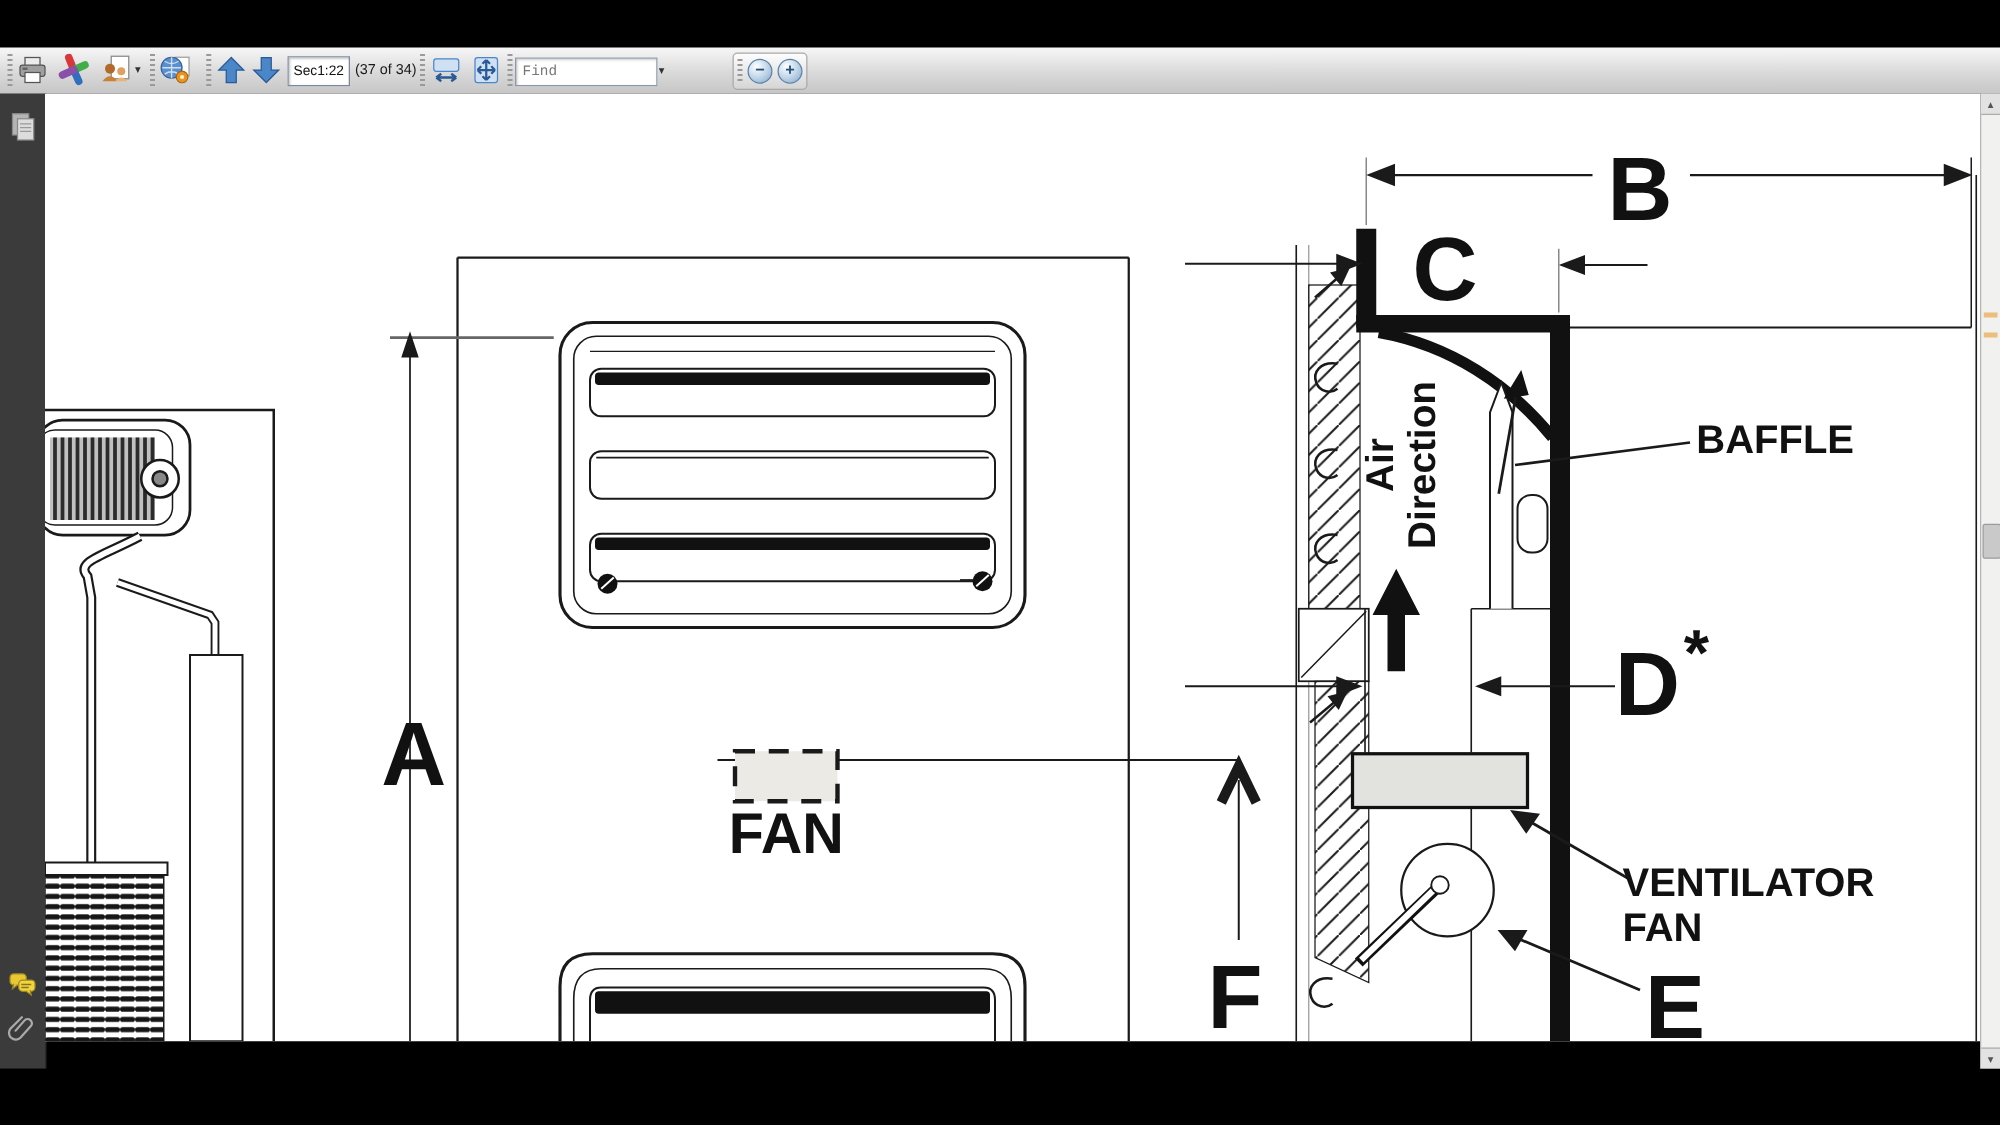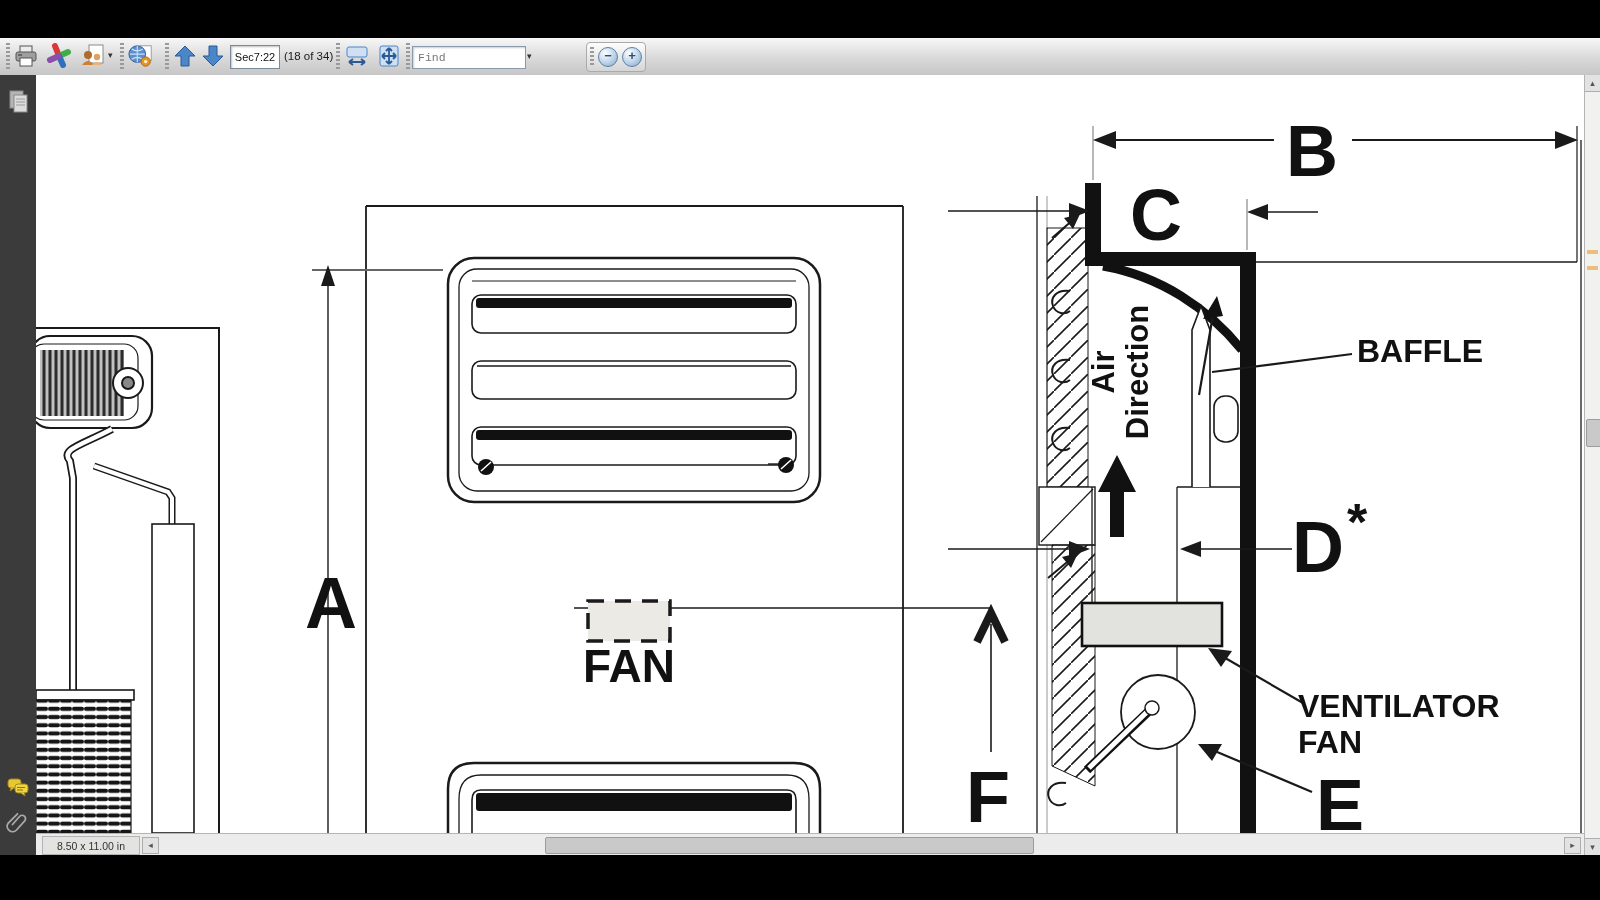--- a/index.html
+++ b/index.html
@@ -102,22 +102,22 @@
       <svg width="24" height="24" viewBox="0 0 24 24">
         <polygon points="12,2 2,12 8,12 8,22 16,22 16,12 22,12" fill="#4a86c8" stroke="#2a5a96"></polygon>
       </svg>
     </div>
     <div class="abs tbtn" style="left:200px">
       <svg width="24" height="24" viewBox="0 0 24 24">
         <polygon points="12,22 2,12 8,12 8,2 16,2 16,12 22,12" fill="#4a86c8" stroke="#2a5a96"></polygon>
       </svg>
     </div>
 
-    <div id="page-field" class="abs">Sec7:22</div>
-    <div id="page-count" class="abs">(18 of 34)</div>
+    <div id="page-field" class="abs">Sec1:22</div>
+    <div id="page-count" class="abs">(37 of 34)</div>
 
     <div class="abs grip" style="left:336px"></div>
 
     <div class="abs tbtn" style="left:344px">
       <svg width="24" height="24" viewBox="0 0 24 24">
         <rect x="2" y="3" width="20" height="10" rx="2" fill="#cfe0f2" stroke="#4a86c8"></rect>
         <path d="M4,18 h16 M4,18 l4,-3 M4,18 l4,3 M20,18 l-4,-3 M20,18 l-4,3" stroke="#2a5a96" stroke-width="2" fill="none"></path>
       </svg>
     </div>
     <div class="abs tbtn" style="left:376px">
@@ -303,30 +303,20 @@
         <text x="1298" y="717" font-size="32">VENTILATOR</text>
         <text x="1298" y="753" font-size="32">FAN</text>
         <g transform="translate(1122,372) rotate(-90)">
           <text x="0" y="-8" font-size="31" text-anchor="middle">Air</text>
           <text x="0" y="26" font-size="31" text-anchor="middle">Direction</text>
         </g>
       </g>
     </svg>
   </div>
 
-  <div id="statusbar" class="abs">
-    <div id="pagesize" class="abs">8.50 x 11.00 in</div>
-    <div id="hleft" class="abs">
-      <span class="scrollglyph">◂</span>
-    </div>
-    <div id="hthumb" class="abs"></div>
-    <div id="hright" class="abs">
-      <span class="scrollglyph">▸</span>
-    </div>
-  </div>
 
   <div id="vscroll" class="abs">
     <div id="vup" class="abs">
       <span class="scrollglyph">▴</span>
     </div>
     <div class="abs otick" style="top:175px"></div>
     <div class="abs otick" style="top:191px"></div>
     <div id="vthumb" class="abs"></div>
     <div id="vdown" class="abs">
       <span class="scrollglyph">▾</span>

